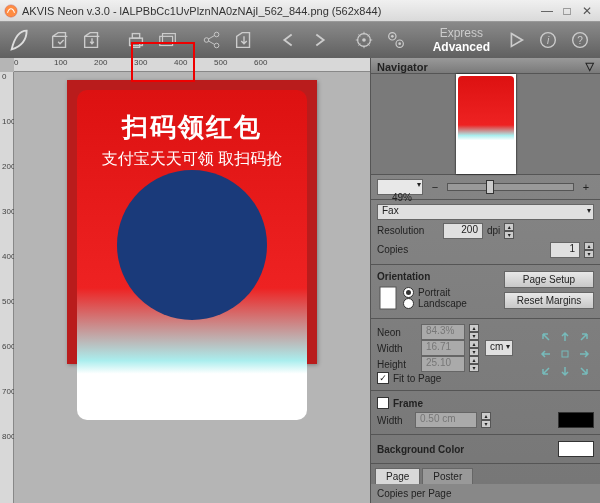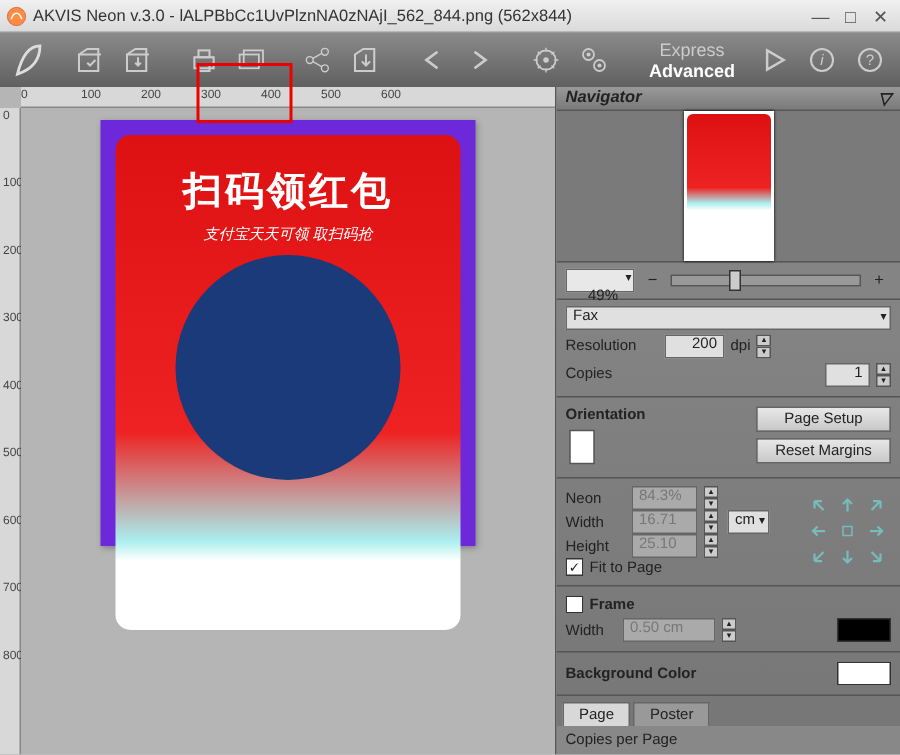--- a/index.html
+++ b/index.html
@@ -14,27 +14,27 @@
 .highlight-box { position: absolute; border: 2px solid #e00; top: 20px; left: 131px; width: 64px; height: 40px; pointer-events: none; z-index: 10; }
 .mode-sel { margin-left: auto; color: #ccc; font-size: 12px; text-align: center; line-height: 14px; padding: 2px 8px; }
 .mode-sel .active { color: #fff; font-weight: bold; }
 .content { display: flex; height: calc(100% - 58px); }
 .canvas-area { flex: 1; background: #b5b5b5; position: relative; overflow: hidden; }
 .ruler-h { position: absolute; top: 0; left: 14px; right: 0; height: 14px; background: #d8d8d8; border-bottom: 1px solid #888; display: flex; font-size: 8px; color: #444; }
 .ruler-h span { position: absolute; }
 .ruler-v { position: absolute; top: 14px; left: 0; width: 14px; bottom: 0; background: #d8d8d8; border-right: 1px solid #888; font-size: 8px; color: #444; }
 .ruler-v span { position: absolute; left: 2px; }
 .canvas-inner { position: absolute; top: 14px; left: 14px; right: 0; bottom: 0; background: #b5b5b5; display: flex; justify-content: center; padding-top: 8px; }
-.page { background: #6d28d9; width: 250px; height: 284px; box-shadow: 1px 1px 4px rgba(0,0,0,0.3); padding: 10px; }
+.page { background: #b91c1c; width: 250px; height: 284px; box-shadow: 1px 1px 4px rgba(0,0,0,0.3); padding: 10px; }
 .page-img { width: 230px; height: 330px; background: linear-gradient(#d11,#e22 60%,#aee 82%,#fff 86%); border-radius: 10px; position: relative; overflow: hidden; }
 .page-img .title { color: #fff; font-size: 26px; font-weight: bold; text-align: center; margin-top: 20px; letter-spacing: 2px; }
-.page-img .sub { color: #fff; font-size: 10px; text-align: center; margin-top: 4px; font-style: italic; }
+.page-img .sub { color: #fff; font-size: 16px; text-align: center; margin-top: 4px; }
 .page-img .moon { width: 150px; height: 150px; background: #1a3a7a; border-radius: 50%; position: absolute; left: 40px; top: 80px; }
 .sidepanel { width: 230px; background: linear-gradient(#8a8a8a,#767676); border-left: 1px solid #555; display: flex; flex-direction: column; color: #222; overflow-y: auto; }
-.nav-hdr { background: linear-gradient(#999,#7a7a7a); height: 18px; display: flex; align-items: center; padding: 0 6px; font-style: italic; font-weight: bold; font-size: 11px; color: #222; border-bottom: 1px solid #555; }
+.nav-hdr { background: linear-gradient(#999,#7a7a7a); height: 18px; display: flex; align-items: flex-end; padding: 0 6px; font-weight: bold; font-size: 11px; color: #222; border-bottom: 1px solid #555; }
 .nav-hdr .collapse { margin-left: auto; cursor: pointer; }
 .nav-preview { height: 110px; background: #7a7a7a; display: flex; justify-content: center; align-items: center; border-bottom: 1px solid #555; }
 .nav-thumb { width: 60px; height: 100px; background: #fff; box-shadow: 0 0 2px #000; position: relative; }
 .nav-thumb-img { width: 56px; height: 70px; background: linear-gradient(#d11,#e22 70%,#aee 85%,#fff 92%); margin: 2px auto; border-radius: 4px; }
 .zoom-row { display: flex; align-items: center; padding: 4px 6px; gap: 4px; border-bottom: 1px solid #555; }
 .zoom-val { background: #e8e8e8; border: 1px solid #666; width: 46px; height: 16px; font-size: 10px; text-align: right; padding: 12px 10px 0 0; position: relative; }
 .zoom-val::after { content: "▾"; position: absolute; right: 1px; top: 0; font-size: 8px; }
 .slider { flex: 1; height: 8px; background: #999; border: 1px solid #555; position: relative; }
 .slider-thumb { position: absolute; width: 8px; height: 14px; background: #ccc; border: 1px solid #333; top: -4px; left: 30%; }
 .sect { padding: 4px 6px; display: flex; flex-direction: column; gap: 3px; }
@@ -246,20 +246,30 @@
     <div class="sep"></div>
 
     <div class="sect">
       <div class="row" style="align-items:flex-start">
         <div style="flex:1">
           <div style="font-size:10px;font-weight:bold">Orientation</div>
           <div class="row" style="margin-top:2px">
             <svg width="22" height="28">
                 <rect x="3" y="3" width="16" height="22" fill="#fff" stroke="#555"></rect>
               </svg>
+            <div>
+              <div class="row">
+                  <span class="rad on"></span>
+                  <span style="font-size:10px">Portrait</span>
+                </div>
+              <div class="row">
+                  <span class="rad"></span>
+                  <span style="font-size:10px">Landscape</span>
+                </div>
+            </div>
           </div>
         </div>
         <div style="display:flex;flex-direction:column;gap:4px;width:90px">
           <div class="btn">Page Setup</div>
           <div class="btn">Reset Margins</div>
         </div>
       </div>
     </div>
     <div class="sep"></div>
 

